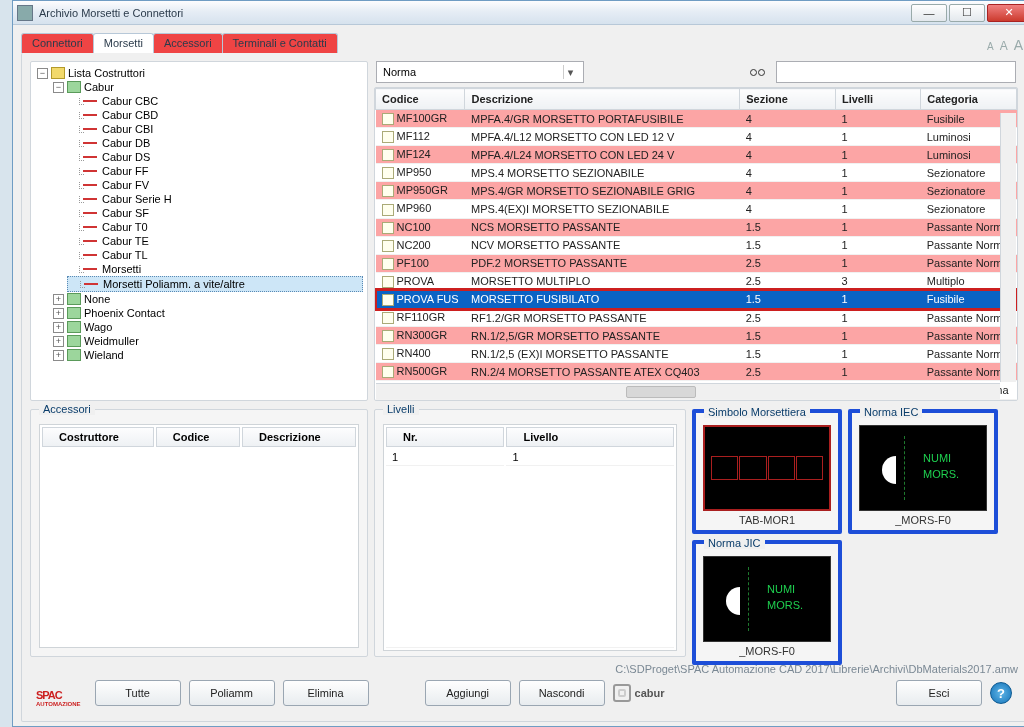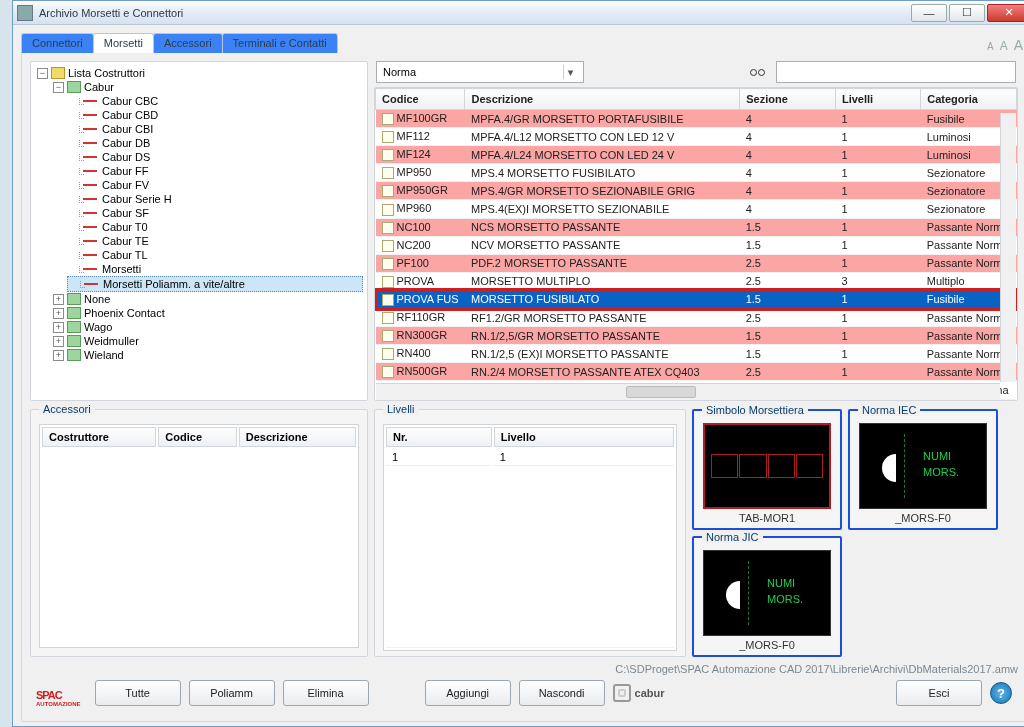--- a/index.html
+++ b/index.html
@@ -7,21 +7,21 @@
 .window { width: 1024px; height: 727px; background: #f0f0f0; border: 1px solid #6f9cc3; display: flex; flex-direction: column; margin-left: 12px; }
 .titlebar { height: 28px; background: linear-gradient(#fdfdfe,#e6edf5 45%,#d6e2ee); display: flex; align-items: center; padding: 0 4px; border-bottom: 1px solid #b7c8d8; }
 .titlebar .icon { width: 16px; height: 16px; background: #8aa; border: 1px solid #678; margin-right: 6px; }
 .titlebar .title { flex: 1; color: #2b3b4b; }
 .titlebar .btns { display: flex; gap: 2px; }
 .titlebar .btn { width: 36px; height: 18px; border: 1px solid #9aa; border-radius: 2px; background: linear-gradient(#fefefe,#e3e8ed); display:flex; align-items:center; justify-content:center; color:#333;}
 .titlebar .close { background: linear-gradient(#f08080,#cc3b2e); color:#fff; border-color:#a22; width:44px;}
 .content { flex:1; background:#f0f0f0; padding: 8px 8px 4px 8px; display:flex; flex-direction:column; }
 .tabs-row { display:flex; align-items:flex-end; justify-content:space-between;}
 .tabs { display:flex; gap:0; }
-.tab { padding: 3px 10px 4px; border:1px solid #b7c8d8; border-bottom:none; background:#3b82f6; border-radius:3px 3px 0 0; margin-right:-1px; color:#2b3b4b; cursor:default;}
+.tab { padding: 3px 10px 4px; border:1px solid #b7c8d8; border-bottom:none; background:#ef4444; border-radius:3px 3px 0 0; margin-right:-1px; color:#2b3b4b; cursor:default;}
 .tab.active { background:#fff; position:relative; z-index:2;}
 .font-sizes { display:flex; gap:6px; color:#9aa; align-items:baseline; padding-right:4px;}
 .font-sizes span:nth-child(1){font-size:10px;} .font-sizes span:nth-child(2){font-size:12px;} .font-sizes span:nth-child(3){font-size:14px;}
 .panel { border:1px solid #d0d6dc; background:#fdfdfd; border-radius:2px; }
 .main-row { display:flex; gap:6px; height: 340px; }
 .tree-panel { width: 338px; padding:4px; overflow:auto; background:#fff;}
 .tree { list-style:none; }
 .tree ul { list-style:none; padding-left: 16px; }
 .tree li { padding: 1px 0 1px 2px; white-space:nowrap; display:flex; align-items:center; gap:3px; }
 .tree .tw { width:11px; height:11px; border:1px solid #8a8a8a; display:inline-flex; align-items:center; justify-content:center; font-size:9px; line-height:9px; color:#555; background:#fff; }
@@ -50,25 +50,25 @@
 .grid tr.hl { outline:3px solid #cc1f1f; outline-offset:-1px; }
 .grid .ic { display:inline-block; width:12px; height:12px; border:1px solid #aa7; background:#ffe; margin-right:3px; vertical-align:middle;}
 .grid-scroll { position:absolute; right:1px; top:25px; bottom:18px; width:16px; background:#f0f0f0; border-left:1px solid #d0d6dc;}
 .grid-hscroll { position:absolute; left:1px; right:17px; bottom:1px; height:16px; background:#f0f0f0; border-top:1px solid #d0d6dc; display:flex; align-items:center;}
 .grid-hscroll .thumb{ height:12px; width:70px; margin-left:40%; background:#d8d8d8; border:1px solid #bbb; border-radius:2px;}
 .mid-row { display:flex; gap:6px; margin-top:8px; height: 248px;}
 .group { border:1px solid #d0d6dc; border-radius:2px; background:#f5f5f5; padding: 14px 8px 8px; position:relative; display:flex; flex-direction:column;}
 .group .legend { position:absolute; top:-7px; left:8px; background:#f0f0f0; padding:0 4px; color:#0a3d6b; }
 .acc-group { flex:0 0 338px; }
 .acc-grid, .liv-grid { width:100%; border:1px solid #cfd4d8; background:#fff; flex:1;}
-.acc-grid th, .liv-grid th { background:linear-gradient(#fdfdfe,#eef1f4); border:1px solid #d0d6dc; padding:3px 6px; text-align:left; font-weight:600;}
+.acc-grid th, .liv-grid th { background:linear-gradient(#fdfdfe,#eef1f4); border:1px solid #d0d6dc; padding:3px 16px; text-align:left; font-weight:600;}
 .liv-grid td { padding:2px 6px; border-bottom:1px solid #f1f1f1;}
 .liv-group { flex:0 0 312px; }
 .previews { flex:1; display:flex; flex-wrap:wrap; gap:6px; align-content:flex-start;}
-.pv { border:2px solid #1d4ed8; border-radius:2px; background:#f5f5f5; padding:12px 6px 4px; position:relative; display:flex; flex-direction:column; align-items:center;}
+.pv { border:4px solid #1d4ed8; border-radius:2px; background:#f5f5f5; padding:12px 6px 4px; position:relative; display:flex; flex-direction:column; align-items:center;}
 .pv .legend { position:absolute; top:-7px; left:8px; background:#f0f0f0; padding:0 4px; color:#0a3d6b;}
 .pv .img { width:128px; height:86px; background:#000; border:1px solid #333; display:flex; align-items:center; justify-content:center; position:relative;}
 .pv .cap { margin-top:3px; color:#333;}
 .pv.simbolo .img{ border:2px solid #aa1f1f; width:128px; height:86px;}
 .pv.simbolo .img .cells{ display:grid; grid-template-columns:repeat(4,1fr); gap:1px; width:90%; height:30%;}
 .pv.simbolo .img .cells div{ border:1px solid #aa1f1f;}
 .pv.norma .img .half{ width:14px; height:28px; background:#fff; border-radius:14px 0 0 14px; position:absolute; left:22px; top:30px;}
 .pv.norma .img .vline{ position:absolute; left:44px; top:10px; bottom:10px; border-left:1px dashed #1e7a2e;}
 .pv.norma .img .txt{ position:absolute; left:63px; top:24px; color:#1ecf4f; font-family:monospace; font-size:14px; line-height:15px;}
 .footer-path { text-align:right; color:#7a8894; padding:6px 0 2px;}
@@ -192,21 +192,21 @@
                   </tr>
                   <tr class="odd">
                     <td><span class="ic"></span>MF124</td>
                     <td>MPFA.4/L24 MORSETTO CON LED 24 V</td>
                     <td>4</td>
                     <td>1</td>
                     <td>Luminosi</td>
                   </tr>
                   <tr class="even">
                     <td><span class="ic"></span>MP950</td>
-                    <td>MPS.4   MORSETTO FUSIBILATO</td>
+                    <td>MPS.4   MORSETTO SEZIONABILE</td>
                     <td>4</td>
                     <td>1</td>
                     <td>Sezionatore</td>
                   </tr>
                   <tr class="odd">
                     <td><span class="ic"></span>MP950GR</td>
                     <td>MPS.4/GR  MORSETTO SEZIONABILE GRIG</td>
                     <td>4</td>
                     <td>1</td>
                     <td>Sezionatore</td>

